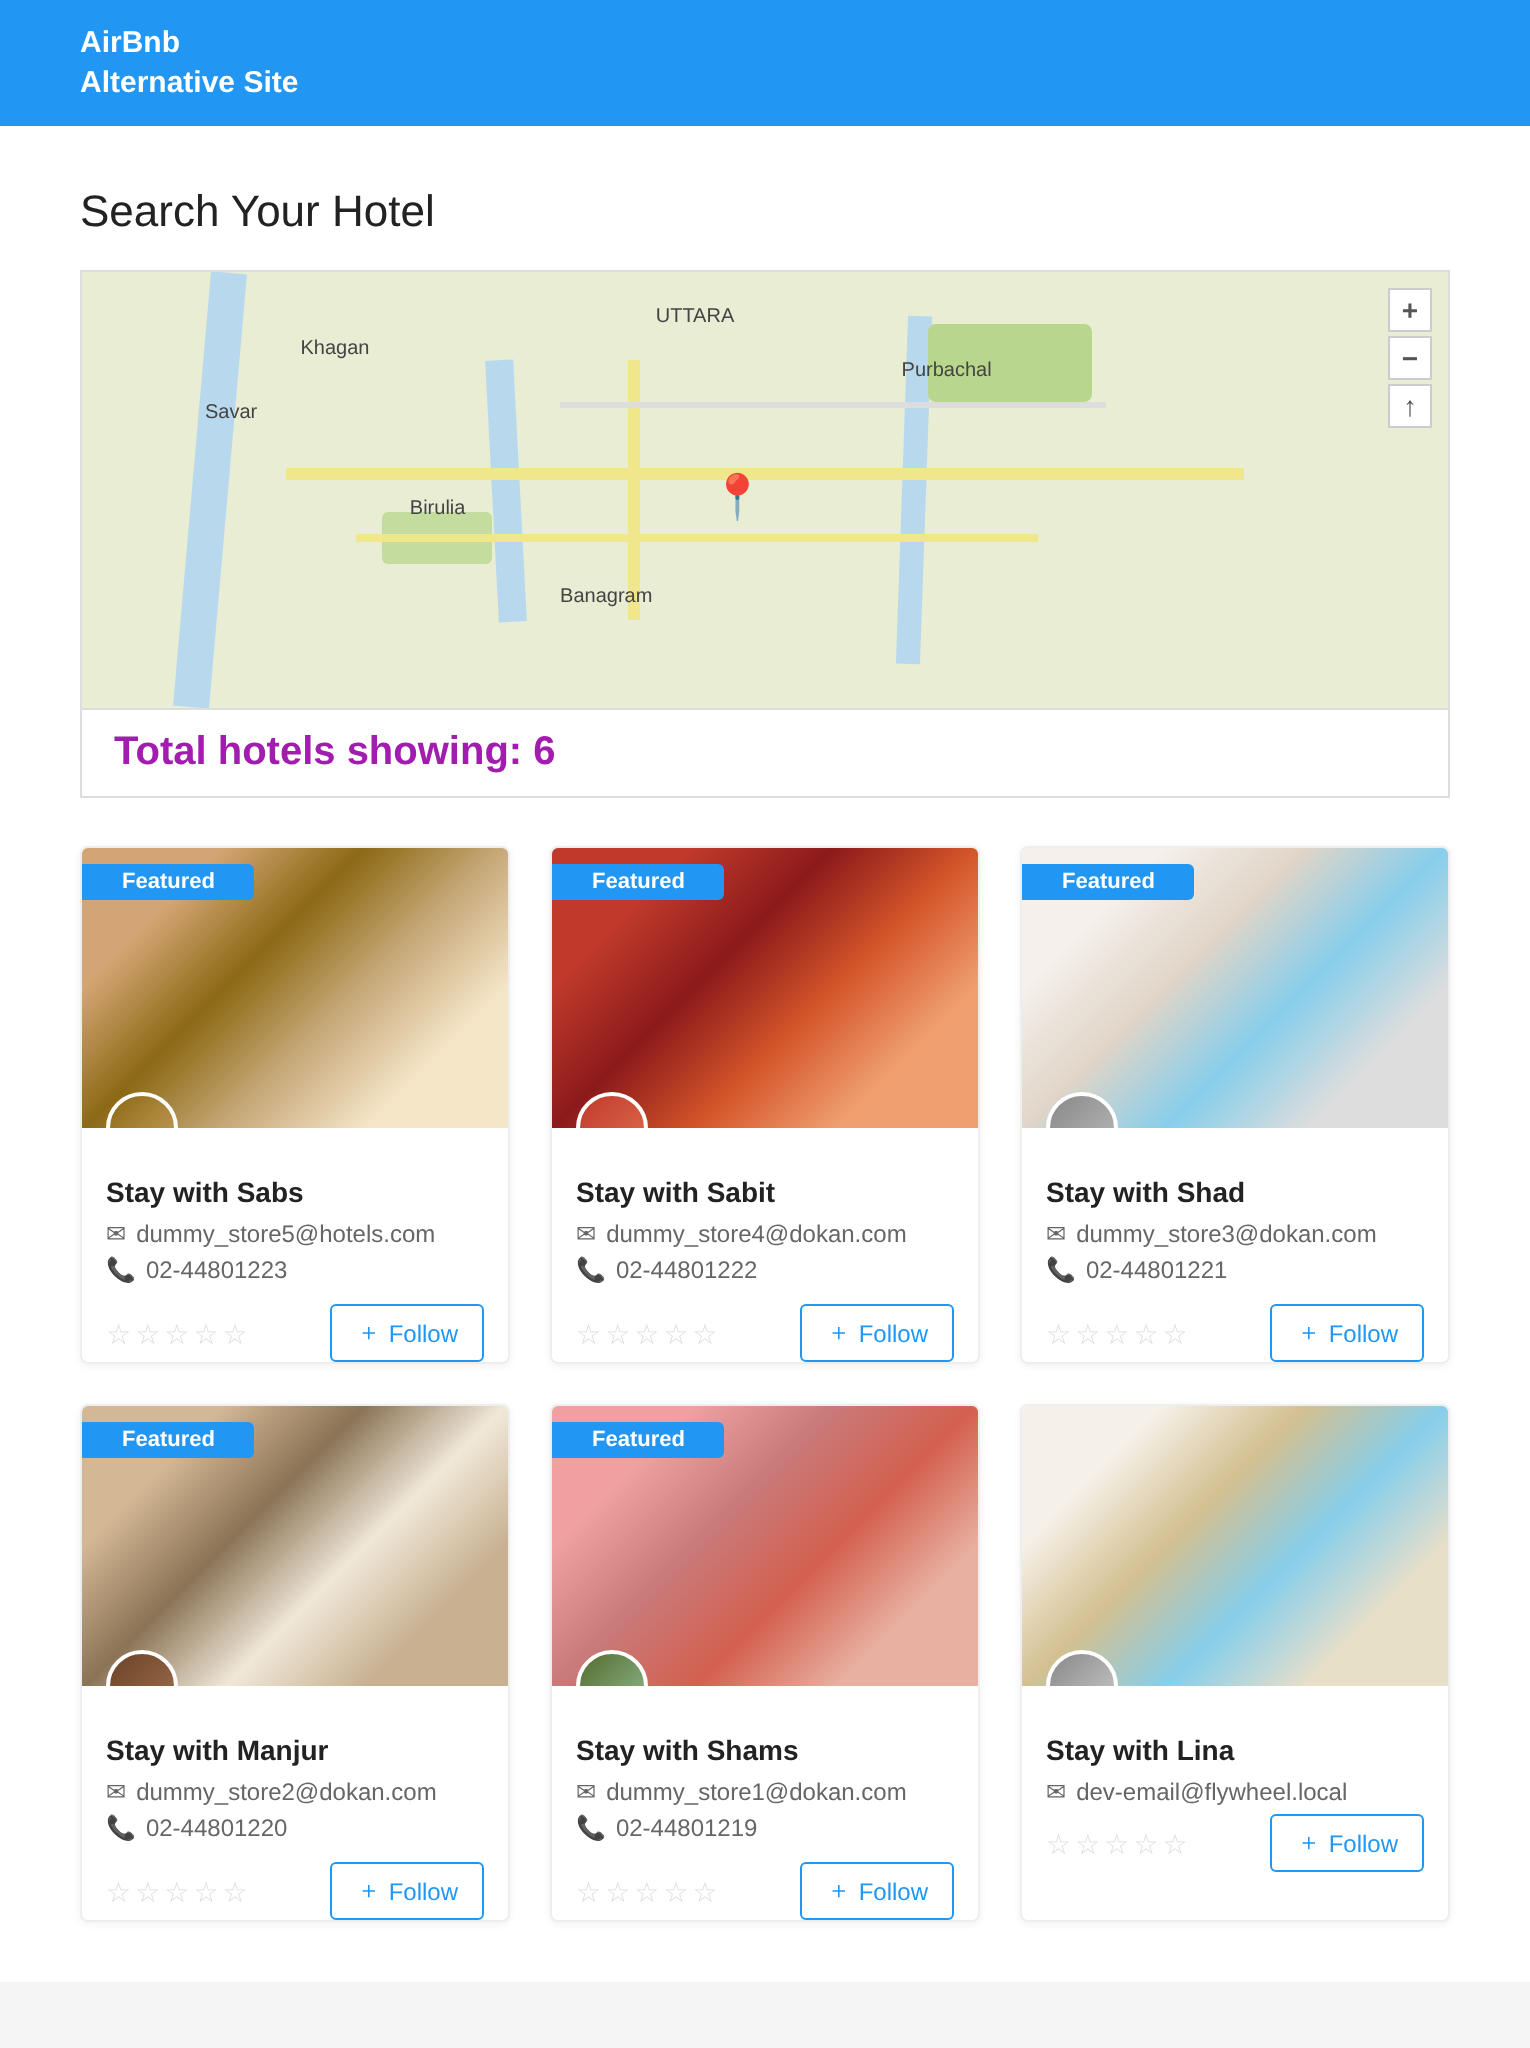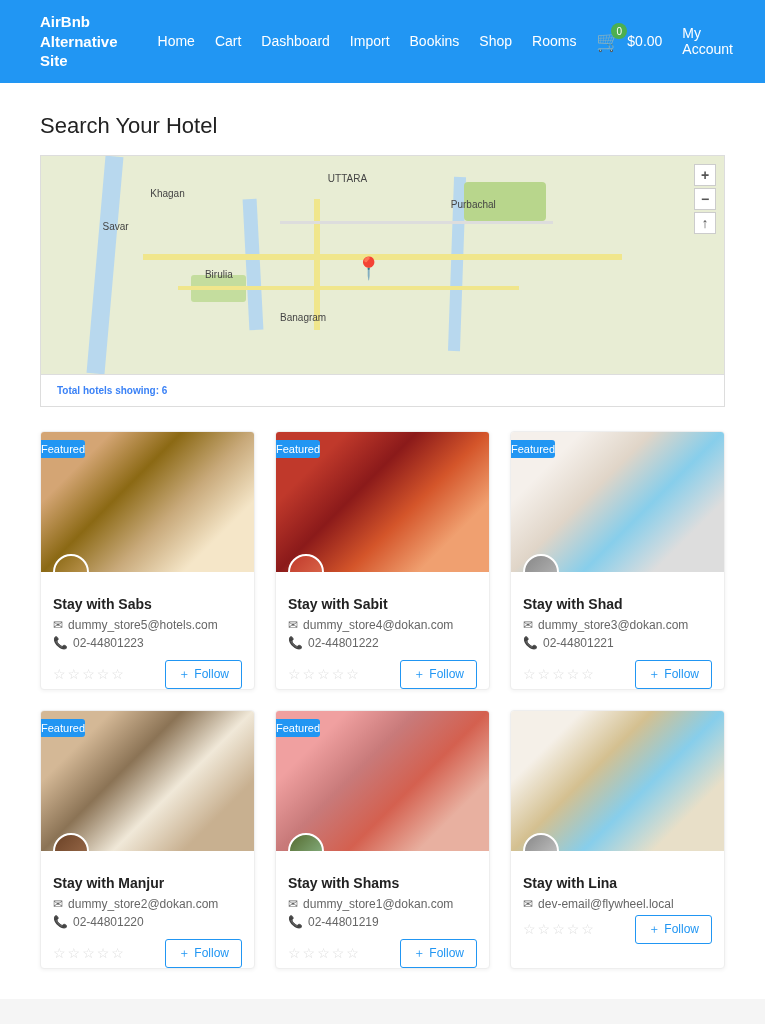--- a/index.html
+++ b/index.html
@@ -108,21 +108,21 @@
     .filter-bar {
       border: 1px solid #ddd;
       border-top: none;
       background: white;
       padding: 10px 16px;
       display: flex;
       align-items: center;
       gap: 16px;
       margin-bottom: 24px;
     }
-    .filter-bar-text { font-size: 10px; color: #3b82f6; }
+    .filter-bar-text { font-size: 20px; color: #a21caf; }
     .filter-bar-text span { font-weight: bold; }
     .filter-bar-right { margin-left: auto; display: flex; align-items: center; gap: 12px; }
     .filter-btn {
       background: #2196F3;
       color: white;
       border: none;
       padding: 7px 14px;
       border-radius: 4px;
       cursor: pointer;
       display: flex;
@@ -169,22 +169,23 @@
       height: 100%;
       object-fit: cover;
     }
     .featured-badge {
       position: absolute;
       top: 8px;
       left: 0;
       background: #2196F3;
       color: white;
       font-size: 11px;
-      padding: 3px 0;
+      padding: 3px 20px;
       border-radius: 0 3px 3px 0;
+      font-weight: bold;
     }
     .hotel-avatar {
       position: absolute;
       bottom: -18px;
       left: 12px;
       width: 36px;
       height: 36px;
       border-radius: 50%;
       border: 2px solid white;
       background: #999;
@@ -277,37 +278,20 @@
     .av6 { background: linear-gradient(135deg, #888, #ccc); }
   </style>
 </head>
 <body>
 
 <header class="header">
   <div class="header-brand">
     <div>AirBnb</div>
     <div>Alternative Site</div>
   </div>
-  <nav class="header-nav">
-    <a>Home</a>
-    <a>Cart</a>
-    <a>Dashboard</a>
-    <a>Import</a>
-    <a>Bookins</a>
-    <a>Shop</a>
-    <a>Rooms</a>
-    <div class="cart-area">
-      <span class="cart-icon-wrap">
-        <span class="cart-icon">🛒</span>
-        <span class="cart-badge">0</span>
-      </span>
-      <span>$0.00</span>
-    </div>
-    <a>My Account</a>
-  </nav>
 </header>
 
 <div class="main">
   <h1 class="page-title">Search Your Hotel</h1>
 
   <div class="map-container">
     <div class="map-inner">
       <div class="w1"></div>
       <div class="w2"></div>
       <div class="w3"></div>

